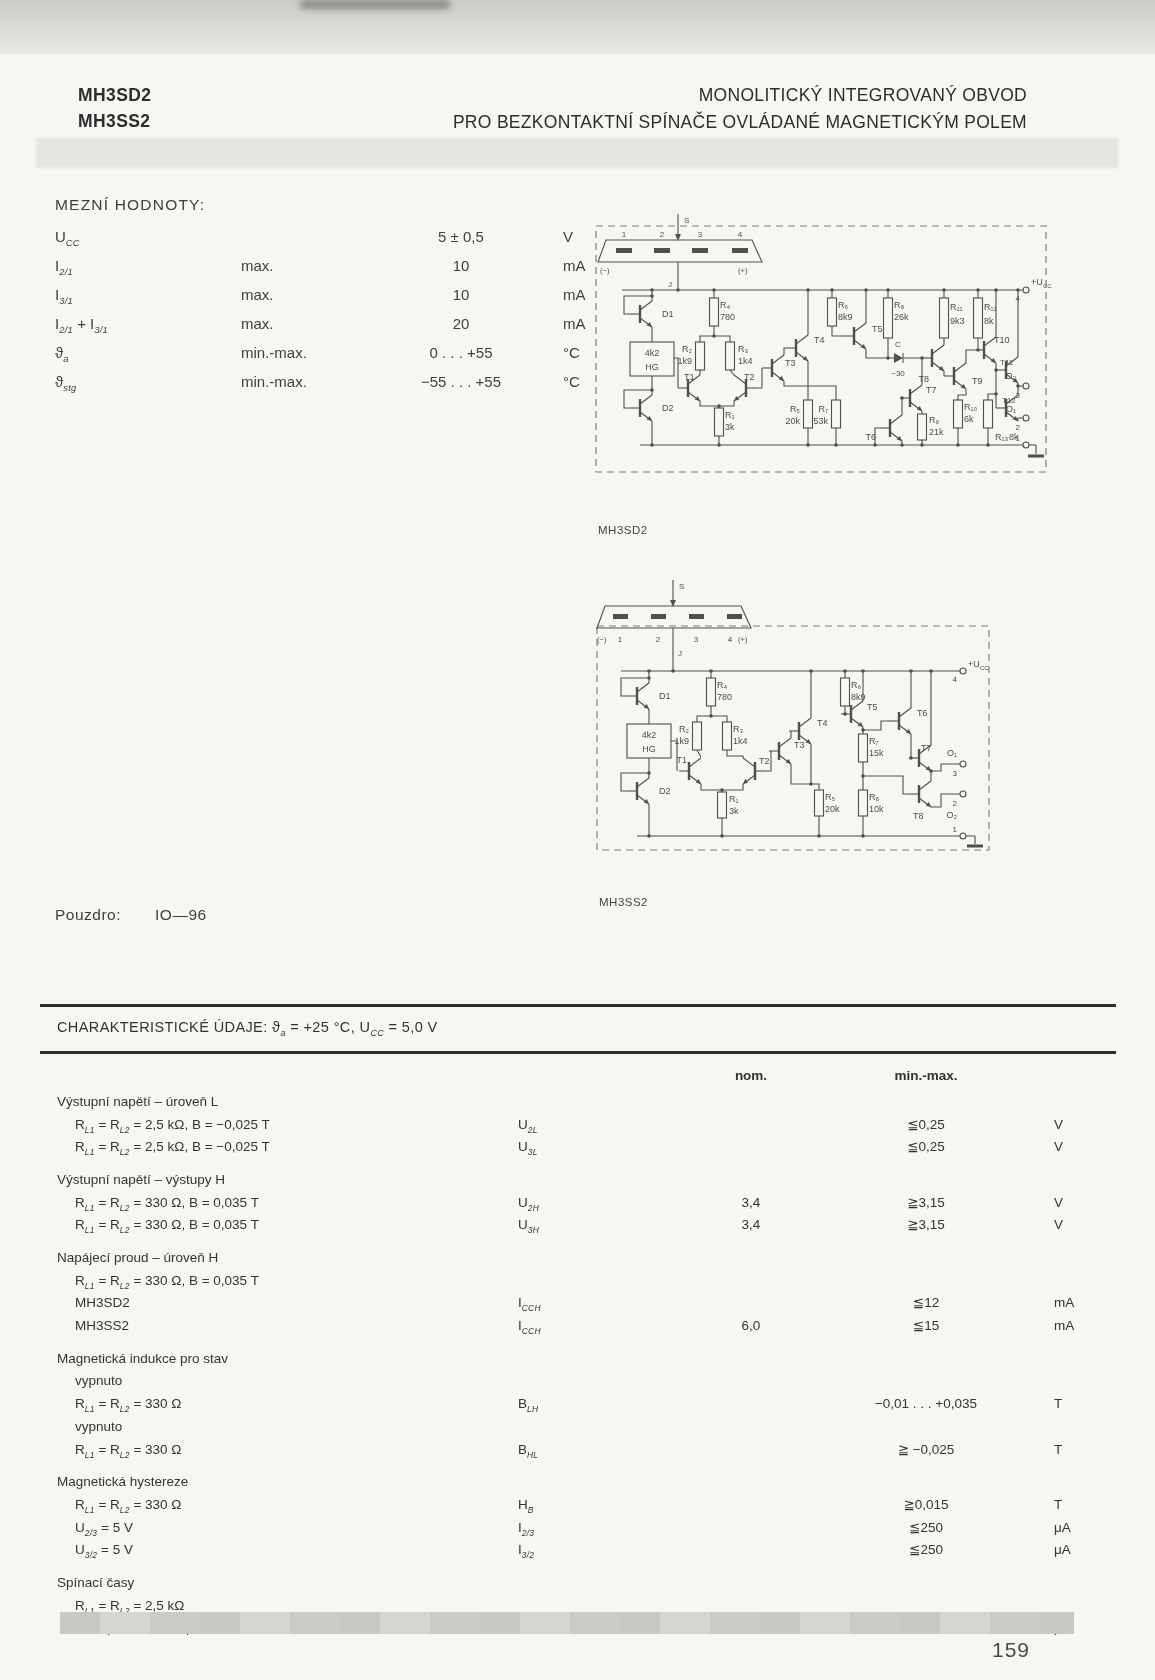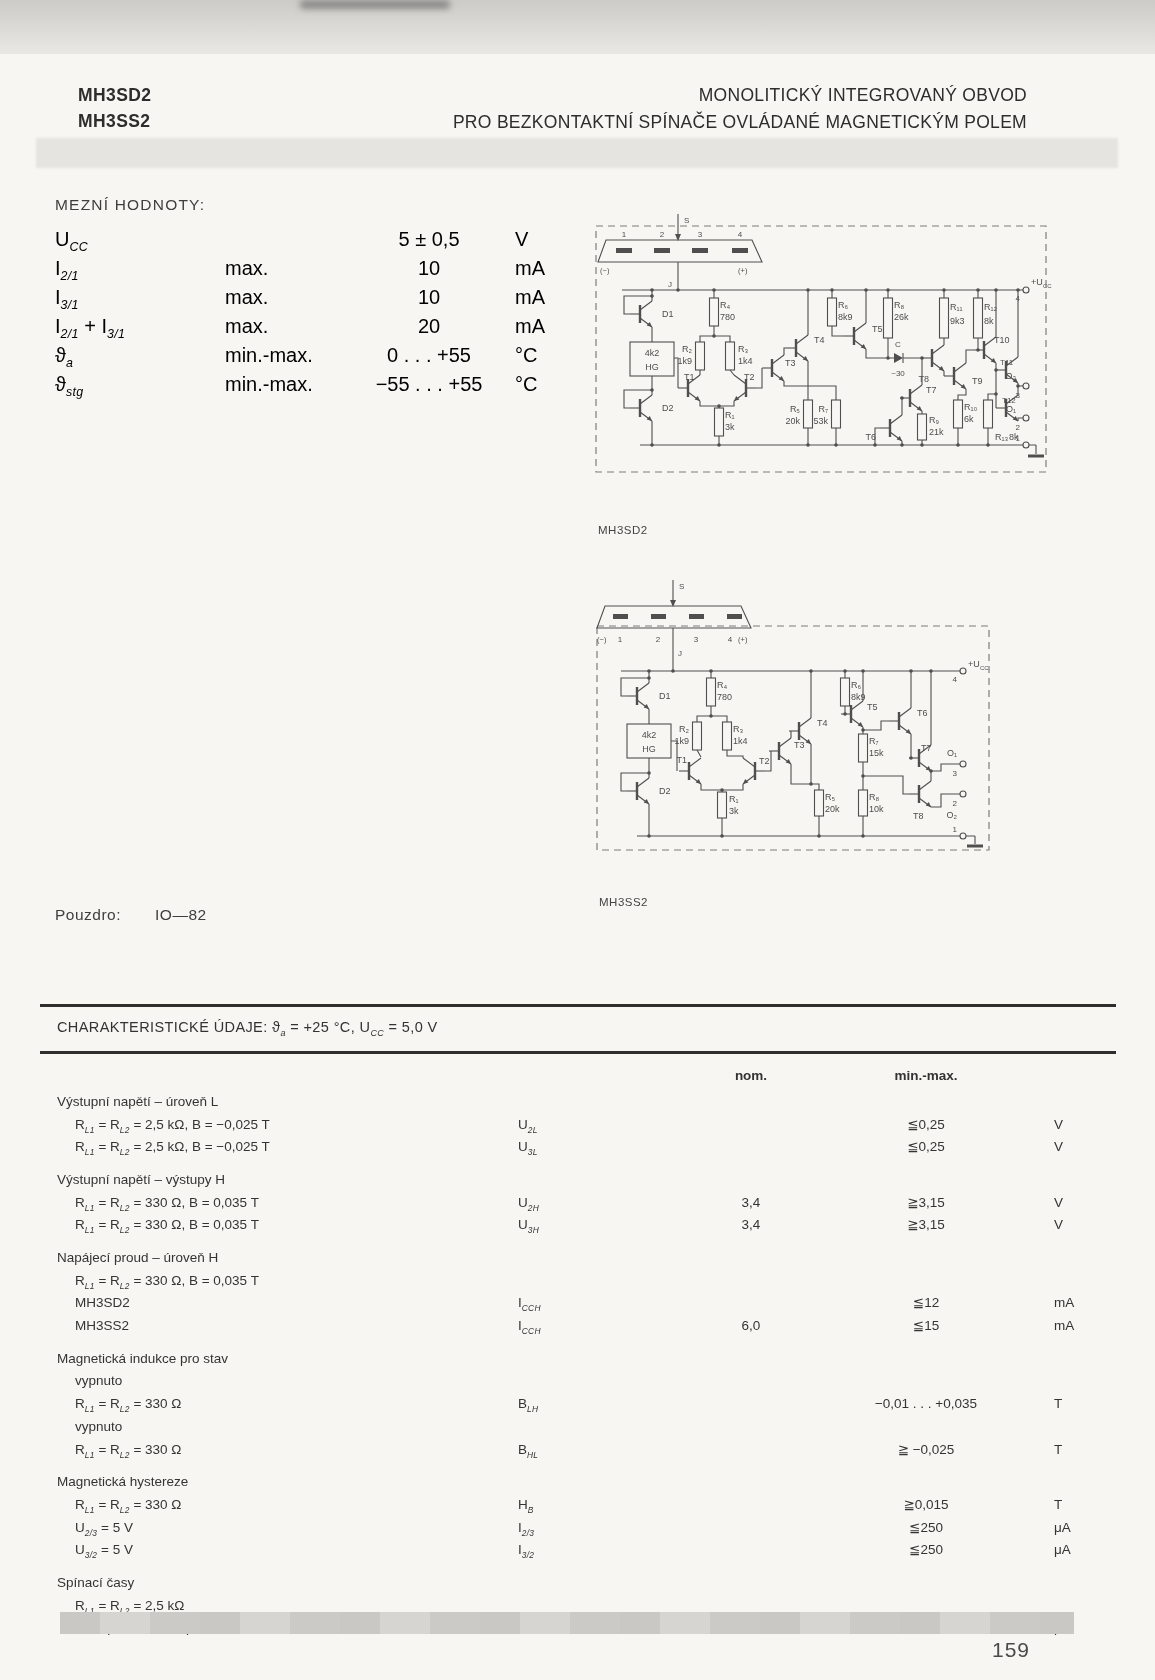--- a/index.html
+++ b/index.html
@@ -11,21 +11,21 @@
   .smudge{left:300px;top:0;width:150px;height:9px;background:#8a8a88;filter:blur(3px);border-radius:4px;}
   .band-mid{left:36px;top:138px;width:1082px;height:30px;background:#e5e4e0;filter:blur(1px);}
   .band-bottom{left:60px;top:1612px;width:1014px;height:22px;
     background:repeating-linear-gradient(90deg,#c9c8c4 0 40px,#d6d5d1 40px 90px,#cbcac6 90px 140px);}
   
   .partnos{left:78px;top:82px;font-size:17.5px;font-weight:700;color:#2d2d2d;line-height:26px;letter-spacing:.4px;}
   .title{right:128px;top:82px;text-align:right;font-size:17.5px;font-weight:400;color:#2d2d2d;line-height:27px;letter-spacing:.3px;}
   
   .limits-h{left:55px;top:196px;font-size:15.5px;letter-spacing:1.2px;color:#3e3e3e;}
   .limits{left:55px;top:228px;width:540px;}
-  .lrow{display:grid;grid-template-columns:160px 128px 172px 1fr;height:29px;font-size:20px;align-items:baseline;color:#000000;}
+  .lrow{display:grid;grid-template-columns:160px 128px 172px 1fr;height:29px;font-size:15px;align-items:baseline;color:#404040;gap:16px;}
   .l-cond{padding-left:10px;}
   .l-val{text-align:center;}
   sub{font-size:.62em;font-style:italic;letter-spacing:.3px;}
   
   .sch{position:absolute;}
   .sch svg{display:block;}
   .sch-cap{font-size:11.5px;color:#444;margin-top:16px;margin-left:6px;letter-spacing:.5px;}
   .w{stroke:#4f4f4f;stroke-width:1.1;fill:none;}
   .wd{stroke:#7d7d7b;stroke-width:1.2;fill:none;stroke-dasharray:7 5;}
   .res{fill:#f7f6f2;stroke:#4f4f4f;stroke-width:1.1;}
@@ -438,21 +438,21 @@
         <g>
           <path class="w" d="M373,270 H382 M382,270 V278"></path>
             <line class="gth" x1="374" y1="280" x2="390" y2="280"></line>
         </g>
       </g>
     </svg>
     <figcaption class="sch-cap">MH3SS2</figcaption>
   </figure>
 
   <div class="abs pouzdro">
-    <span>Pouzdro:</span><span>IO—82</span>
+    <span>Pouzdro:</span><span>IO—96</span>
   </div>
 
   <div class="abs chars">
     <div class="rule"></div>
     <div class="chars-head"><span>CHARAKTERISTICKÉ ÚDAJE: </span><span>ϑ</span><sub>a</sub><span> = +25 °C, U</span><sub>CC</sub><span> = 5,0 V</span></div>
     <div class="rule"></div>
     <div class="colheads">
       <div></div>
       <div>nom.</div>
       <div>min.-max.</div>

